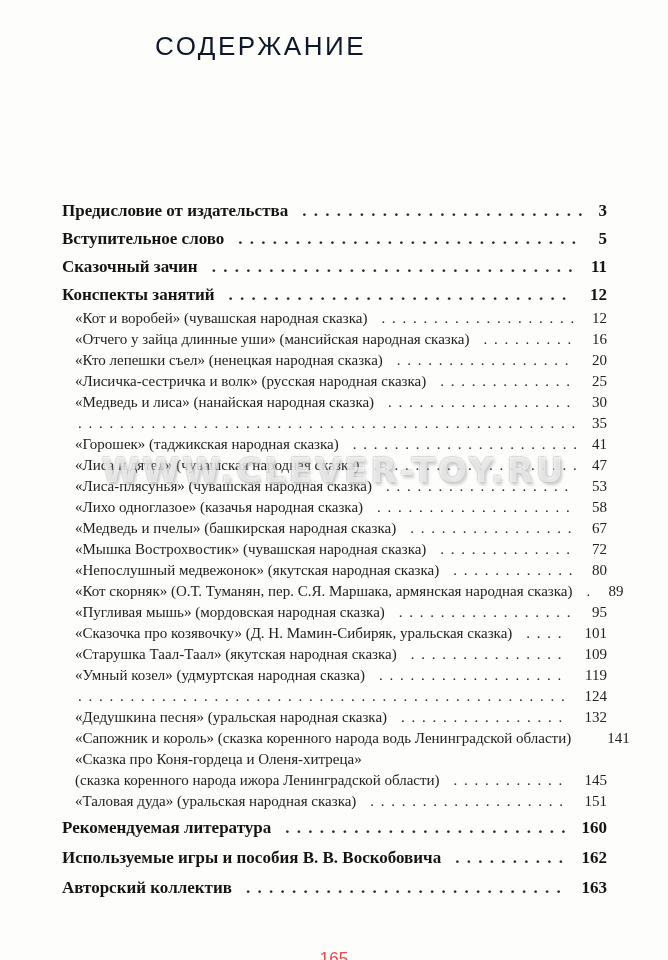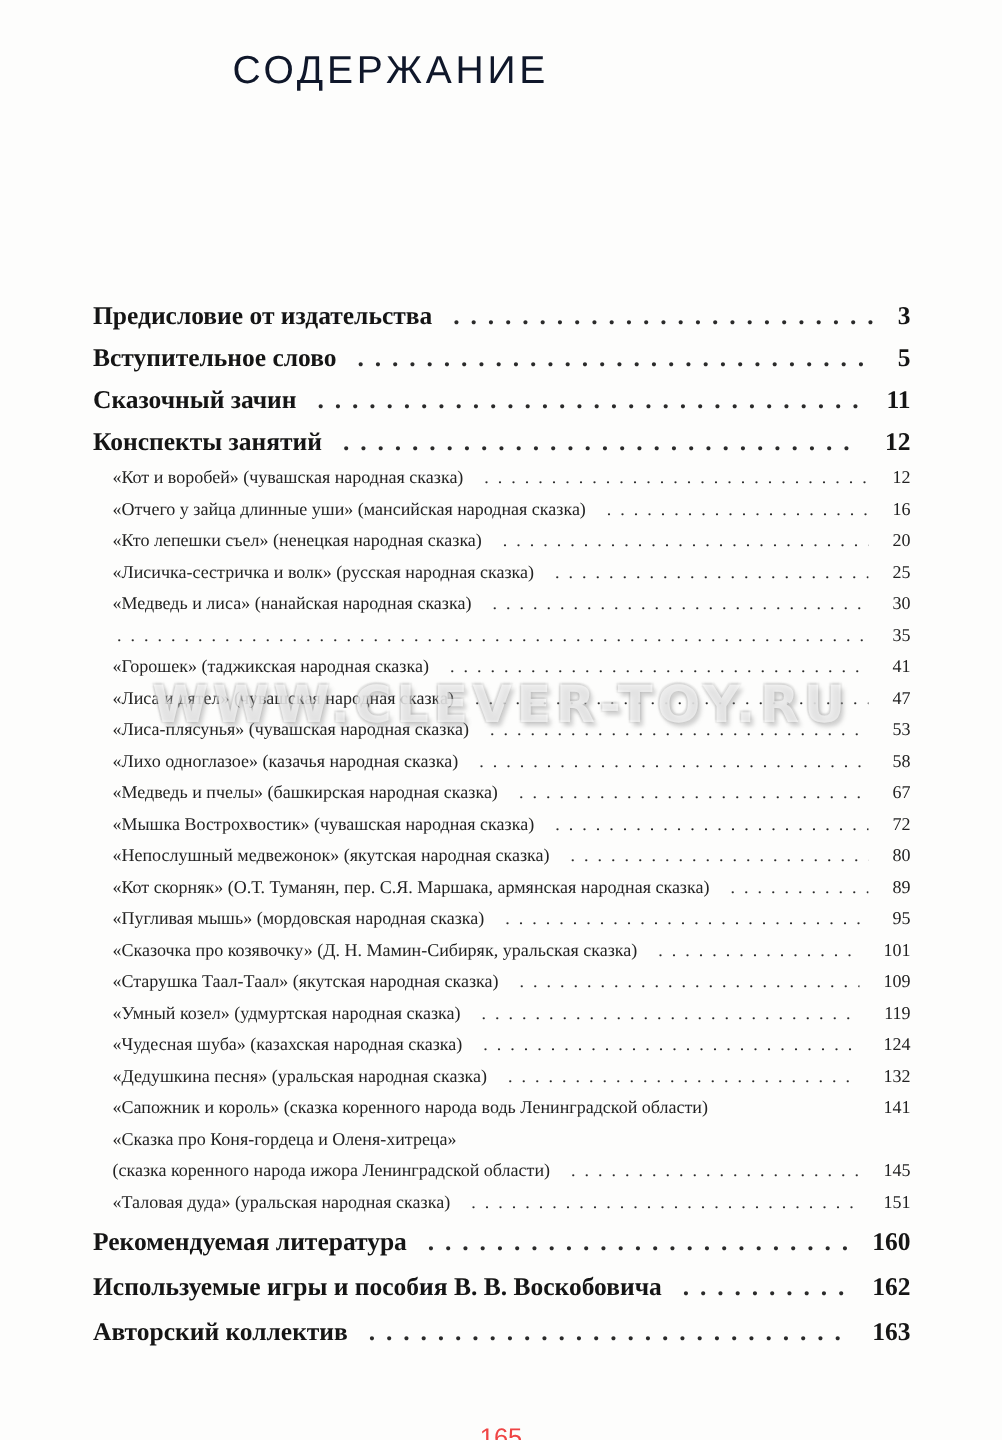--- a/index.html
+++ b/index.html
@@ -32,21 +32,21 @@
   }
   .toc {
     position: absolute;
     left: 62px;
     right: 61px;
     top: 196px;
     display: flex;
     flex-direction: column;
   }
   .row {
-    font-size: 12px;
+    font-size: 15px;
     line-height: 21px;
   }
   .row.sub {
     padding-left: 13px;
     color: #222;
   }
   .row.top {
     font-weight: 700;
     font-size: 17px;
     color: #151515;
@@ -315,21 +315,20 @@
     <div class="line">
       <span class="label">«Умный козел» (удмуртская народная сказка)</span>
       <span class="dots"></span>
       <span class="pg">119</span>
     </div>
   </div>
 
   <div class="row sub">
 
     <div class="line">
-      <span class="label">«Чудесная шуба» (казахская народная сказка)</span>
       <span class="dots"></span>
       <span class="pg">124</span>
     </div>
   </div>
 
   <div class="row sub">
 
     <div class="line">
       <span class="label">«Дедушкина песня» (уральская народная сказка)</span>
       <span class="dots"></span>

